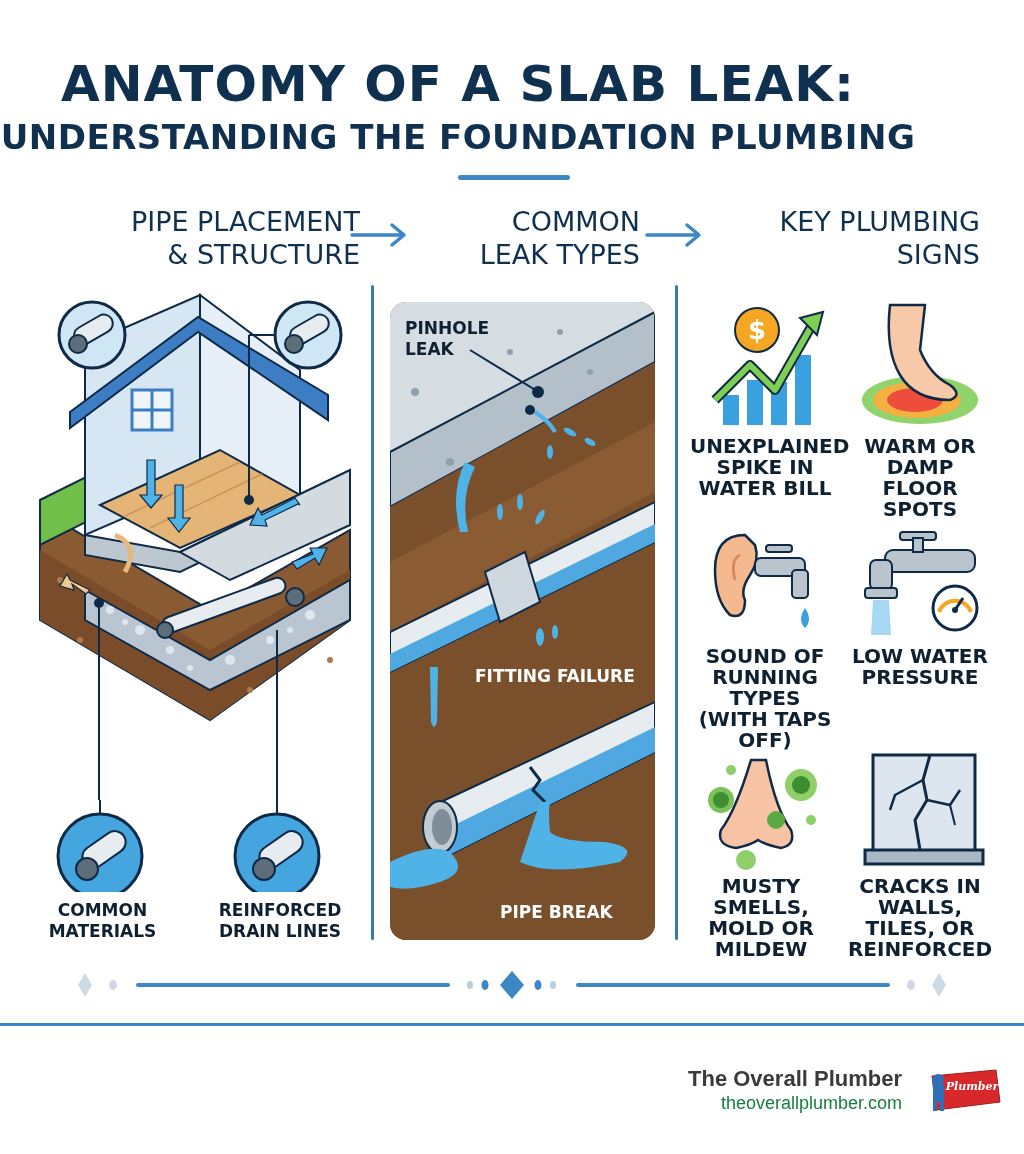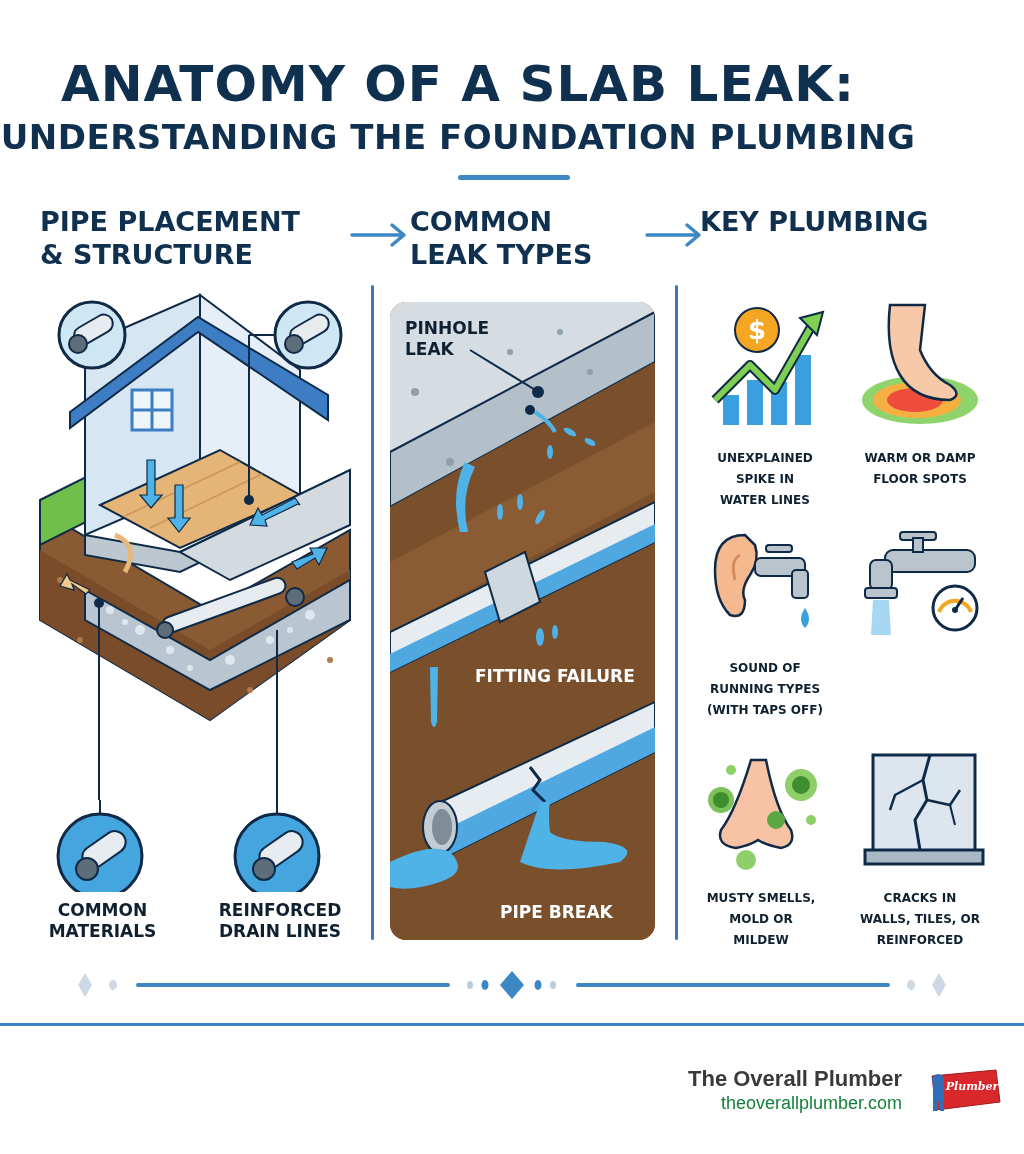--- a/index.html
+++ b/index.html
@@ -4,21 +4,21 @@
 <style>
   * { box-sizing: border-box; margin: 0; padding: 0; }
   html, body { width: 1024px; height: 1154px; background: #ffffff; overflow: hidden; }
   body { font-family: "DejaVu Sans", "Liberation Sans", sans-serif; color: #0f2a47; position: relative; }
 
   .title-block { position: absolute; top: 55px; left: 0; width: 916px; text-align: center; }
   .title-1 { font-size: 50px; font-weight: 800; letter-spacing: 1px; color: #10304f; line-height: 58px; }
   .title-2 { font-size: 34px; font-weight: 800; letter-spacing: 0.5px; color: #10304f; line-height: 40px; margin-top: 4px; }
   .title-rule { position: absolute; top: 175px; left: 458px; width: 112px; height: 5px; border-radius: 3px; background: #3d87c5; }
 
-  .col-head { position: absolute; top: 205px; text-align: left; font-size: 27px; font-weight: 700; line-height: 33px; color: #10304f; }
+  .col-head { position: absolute; top: 205px; text-align: right; font-size: 27px; font-weight: 400; line-height: 33px; color: #10304f; }
   .ch-1 { left: 40px; width: 320px; }
   .ch-2 { left: 410px; width: 230px; }
   .ch-3 { left: 700px; width: 280px; }
   .flow-arrow { position: absolute; top: 222px; width: 60px; height: 26px; }
   .fa-1 { left: 350px; }
   .fa-2 { left: 645px; }
 
   .divider { position: absolute; top: 285px; width: 3px; height: 655px; background: #3b79b3; border-radius: 2px; }
   .dv-1 { left: 371px; }
   .dv-2 { left: 675px; }
@@ -29,21 +29,21 @@
   .cl-2 { left: 200px; width: 160px; }
 
   .leak-panel { position: absolute; top: 302px; left: 390px; width: 265px; height: 638px; border-radius: 16px; overflow: hidden; background: #c2410c; }
   .leak-label { position: absolute; font-size: 17px; font-weight: 700; line-height: 21px; }
   .ll-pinhole { top: 16px; left: 15px; color: #0f2030; }
   .ll-fitting { top: 364px; left: 85px; color: #ffffff; }
   .ll-break { top: 600px; left: 110px; color: #ffffff; }
 
   .sign { position: absolute; width: 150px; text-align: center; }
   .sign svg { display: block; margin: 0 auto; }
-  .sign-label { font-size: 12px; font-weight: 700; line-height: 21px; color: #0f2030; margin-top: 18px; }
+  .sign-label { font-size: 20px; font-weight: 700; line-height: 21px; color: #0f2030; margin-top: 6px; }
   .s-1 { left: 690px; top: 300px; }
   .s-2 { left: 845px; top: 300px; }
   .s-3 { left: 690px; top: 520px; }
   .s-4 { left: 845px; top: 520px; }
   .s-5 { left: 686px; top: 740px; }
   .s-6 { left: 845px; top: 740px; }
 
   .ornament { position: absolute; top: 965px; left: 0; width: 1024px; height: 40px; }
   .footer-rule { position: absolute; top: 1023px; left: 0; width: 1024px; height: 3px; background: #3b83c4; }
 
@@ -72,20 +72,21 @@
 <div class="col-head ch-2">
   <div>COMMON</div>
   <div>LEAK TYPES</div>
 </div>
 <svg class="flow-arrow fa-2" viewBox="0 0 60 26">
   <line x1="2" y1="13" x2="52" y2="13" stroke="#3d87c5" stroke-width="3.5" stroke-linecap="round"></line>
   <polyline points="42,3 54,13 42,23" fill="none" stroke="#3d87c5" stroke-width="3.5" stroke-linecap="round" stroke-linejoin="round"></polyline>
 </svg>
 <div class="col-head ch-3">
   <div>KEY PLUMBING</div>
+  <div>SIGNS</div>
 </div>
 
 <div class="divider dv-1"></div>
 <div class="divider dv-2"></div>
 
 <svg class="house-wrap" viewBox="0 0 330 510">
 
   <polygon points="10,220 180,320 320,240 320,330 180,430 10,330" fill="#8a5a33" stroke="#0f2a47" stroke-width="2"></polygon>
   <polygon points="10,260 180,360 320,280 320,330 180,430 10,330" fill="#7a4c29"></polygon>
   <polygon points="10,210 60,185 60,230 10,255" fill="#6fbf4a" stroke="#0f2a47" stroke-width="2"></polygon>
@@ -241,21 +242,21 @@
     <rect x="90" y="55" width="16" height="70" fill="#3aa0e0"></rect>
     <polyline points="10,100 45,65 70,90 110,20" fill="none" stroke="#0f2a47" stroke-width="10" stroke-linejoin="round"></polyline>
     <polyline points="10,100 45,65 70,90 110,20" fill="none" stroke="#7fcf52" stroke-width="6" stroke-linejoin="round"></polyline>
     <polygon points="95,18 118,12 112,35" fill="#7fcf52" stroke="#0f2a47" stroke-width="2"></polygon>
     <circle cx="52" cy="30" r="22" fill="#f5a623" stroke="#0f2a47" stroke-width="2"></circle>
     <text x="52" y="39" text-anchor="middle" font-size="26" font-weight="700" fill="#ffffff" font-family="DejaVu Sans, sans-serif">$</text>
   </svg>
   <div class="sign-label">
     <div>UNEXPLAINED</div>
     <div>SPIKE IN</div>
-    <div>WATER LINES</div>
+    <div>WATER BILL</div>
   </div>
 </div>
 
 <div class="sign s-2">
   <svg width="130" height="130" viewBox="0 0 130 130">
     <ellipse cx="65" cy="100" rx="58" ry="24" fill="#8fd36c"></ellipse>
     <ellipse cx="62" cy="100" rx="44" ry="18" fill="#f5b042"></ellipse>
     <ellipse cx="60" cy="100" rx="28" ry="12" fill="#ee4d3c"></ellipse>
     <path d="M35 5 Q30 50 45 75 Q60 100 95 100 Q108 95 95 85 Q75 75 65 50 L70 5 Z" fill="#f7c9a8" stroke="#0f2a47" stroke-width="2.5"></path>
   </svg>
@@ -287,20 +288,24 @@
     <rect x="15" y="40" width="22" height="30" rx="6" fill="#b9c4cc" stroke="#0f2a47" stroke-width="2"></rect>
     <rect x="10" y="68" width="32" height="10" rx="3" fill="#b9c4cc" stroke="#0f2a47" stroke-width="2"></rect>
     <rect x="45" y="12" width="36" height="8" rx="3" fill="#b9c4cc" stroke="#0f2a47" stroke-width="2"></rect>
     <rect x="58" y="18" width="10" height="14" fill="#b9c4cc" stroke="#0f2a47" stroke-width="2"></rect>
     <polygon points="18,80 34,80 36,115 16,115" fill="#a7d8f3"></polygon>
     <circle cx="100" cy="88" r="22" fill="#ffffff" stroke="#0f2a47" stroke-width="3"></circle>
     <path d="M84 92 A17 17 0 0 1 116 92" fill="none" stroke="#f5a623" stroke-width="4"></path>
     <line x1="100" y1="90" x2="108" y2="78" stroke="#0f2a47" stroke-width="3"></line>
     <circle cx="100" cy="90" r="3" fill="#0f2a47"></circle>
   </svg>
+  <div class="sign-label">
+    <div>LOW WATER</div>
+    <div>PRESSURE</div>
+  </div>
 </div>
 
 <div class="sign s-5">
   <svg width="130" height="130" viewBox="0 0 130 130">
     <path d="M55 20 Q40 70 25 90 Q20 105 40 108 Q55 105 62 100 Q70 105 85 108 Q100 105 95 90 Q80 70 70 20 Z" fill="#f7c3a4" stroke="#0f2a47" stroke-width="2.5"></path>
     <circle cx="25" cy="60" r="13" fill="#7cc15a"></circle>
       <circle cx="25" cy="60" r="8" fill="#3e8e2f"></circle>
     <circle cx="105" cy="45" r="16" fill="#8fcf6a"></circle>
       <circle cx="105" cy="45" r="9" fill="#3e8e2f"></circle>
     <circle cx="80" cy="80" r="9" fill="#5ca844"></circle>

